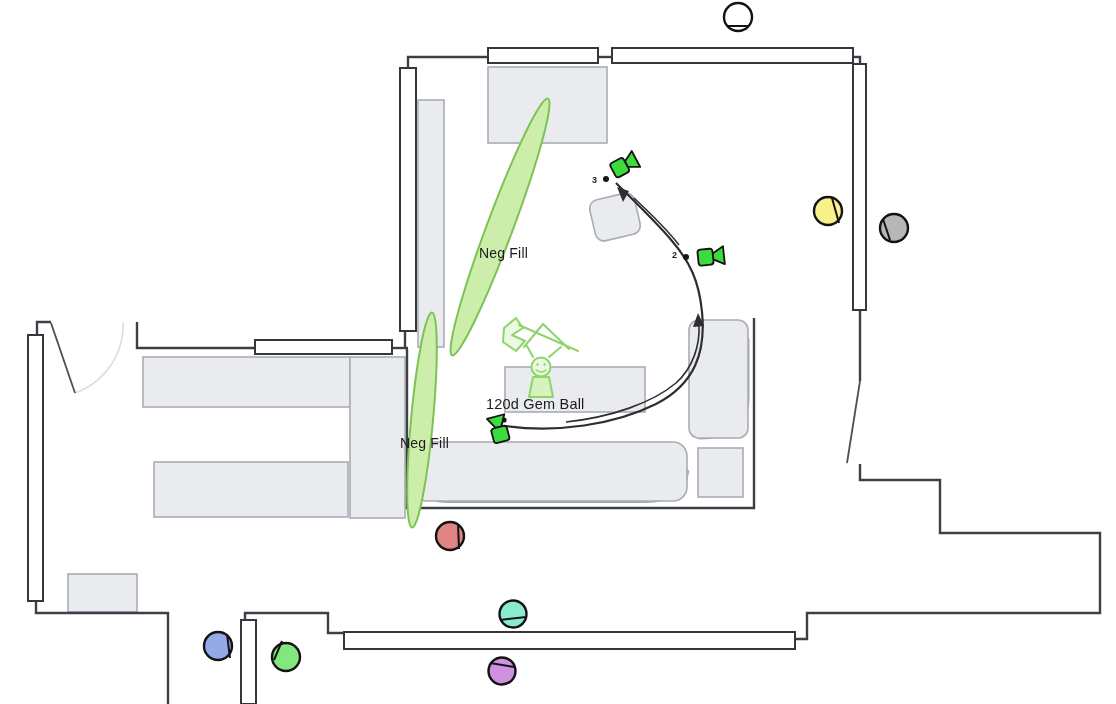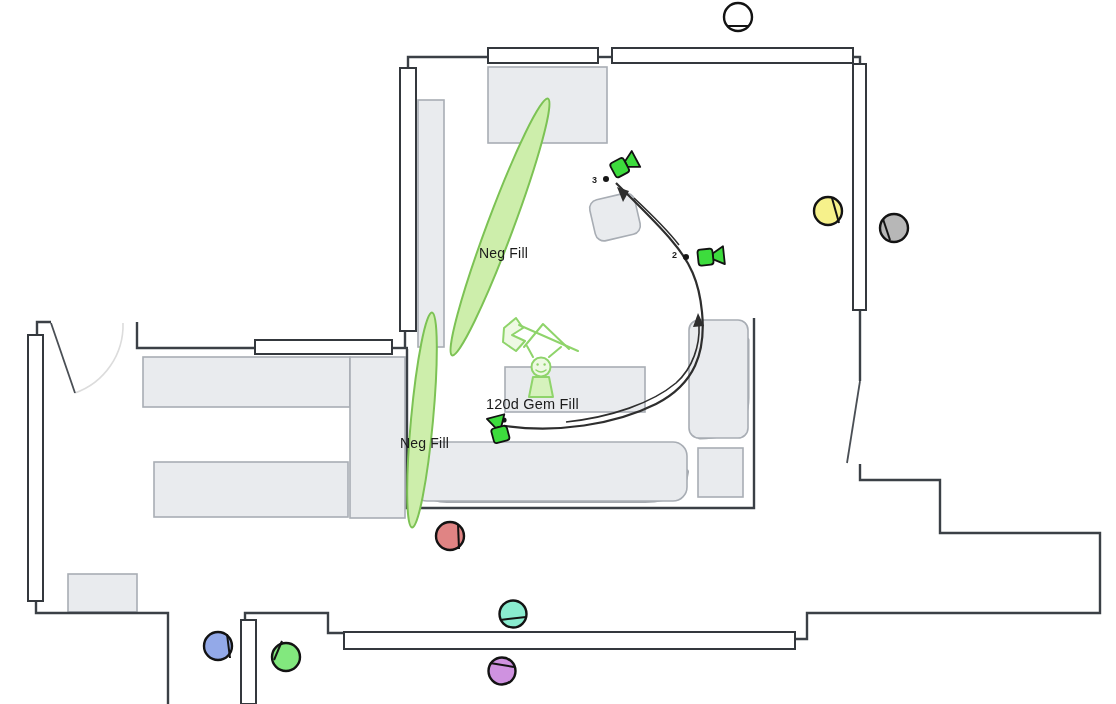--- a/index.html
+++ b/index.html
@@ -155,17 +155,17 @@
     </g>
     <g>
       <circle class="charc" cx="502" cy="671" r="13.5" fill="#cf92e0"></circle>
       <line class="chord" x1="490" y1="663" x2="514" y2="667"></line>
     </g>
   </g>
 </svg>
 
 <div class="lbl" style="left:479px; top:246px;">Neg Fill</div>
 <div class="lbl" style="left:400px; top:436px;">Neg Fill</div>
-<div class="lbl lbl-big" style="left:486px; top:397px;">120d Gem Fill</div>
+<div class="lbl lbl-big" style="left:486px; top:397px;">120d Gem Ball</div>
 <div class="lbl lbl-small" style="left:672px; top:251px;">2</div>
 <div class="lbl lbl-small" style="left:592px; top:176px;">3</div>
 
 </div>
 
 </body></html>

